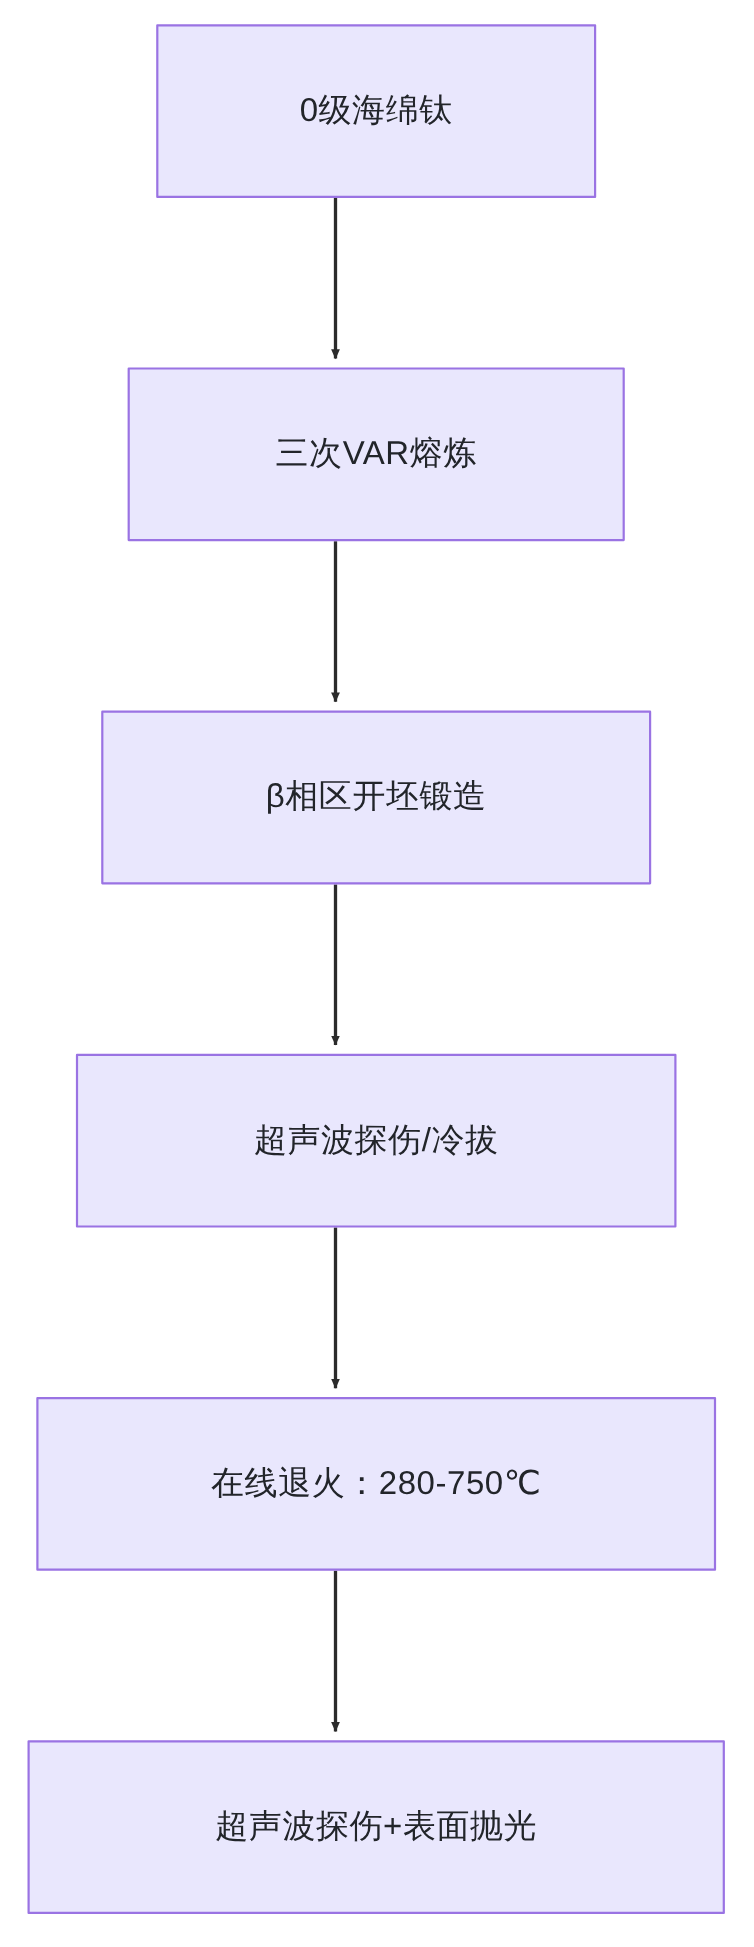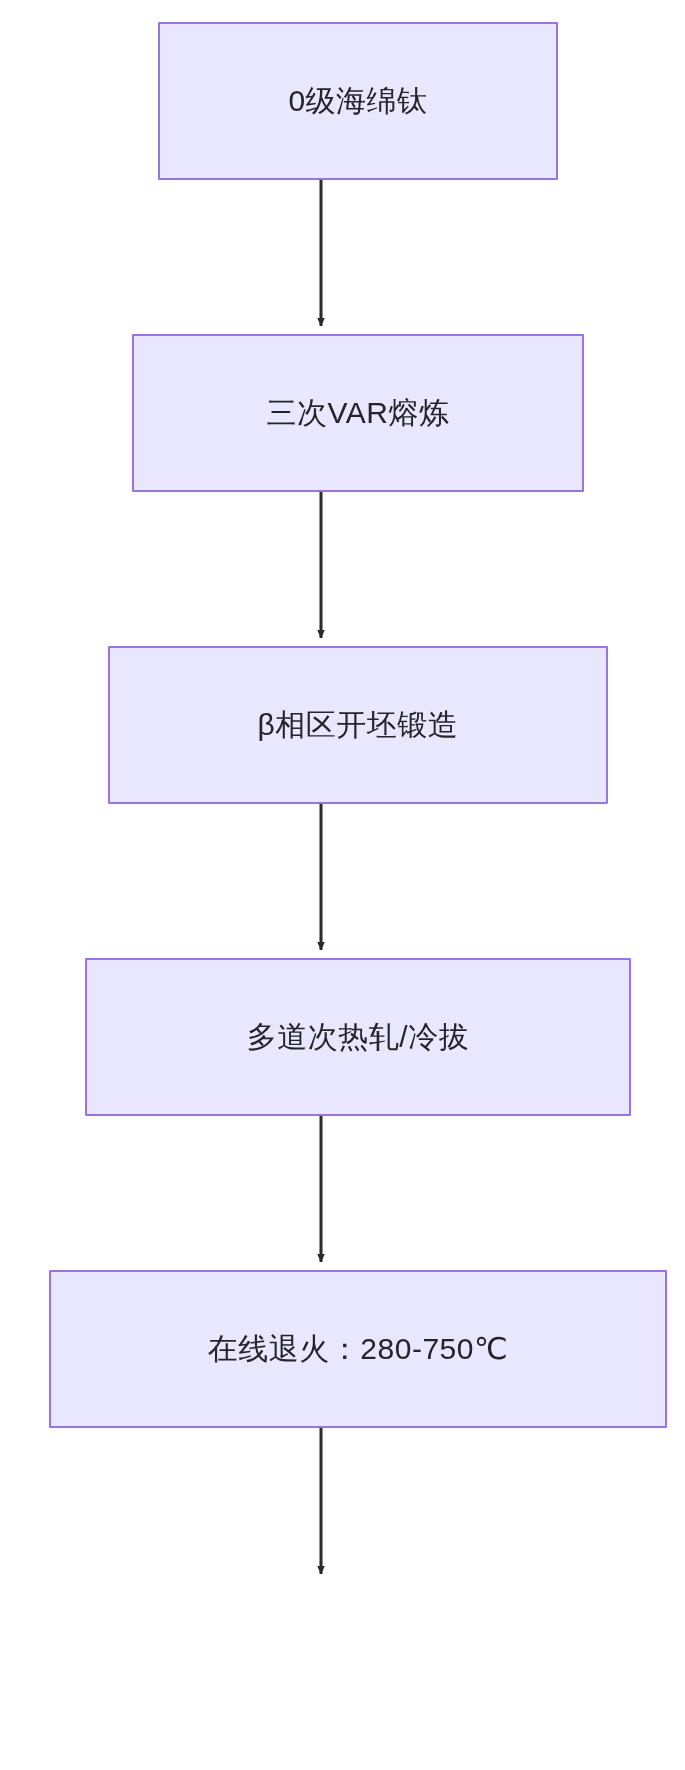--- a/index.html
+++ b/index.html
@@ -13,21 +13,20 @@
     position: relative;
     overflow: hidden;
     font-family: "Liberation Sans", "DejaVu Sans", sans-serif;
   }
   #flow-canvas {
     position: absolute;
     left: 0;
     top: 0;
     width: 635px;
     height: 1770px;
-    margin-left: 16px;
   }
   .node {
     position: absolute;
     box-sizing: border-box;
     background: #e9e7fd;
     border: 2px solid #9a73e3;
     border-radius: 1px;
     display: flex;
     align-items: center;
     justify-content: center;
@@ -84,21 +83,24 @@
 
   <div class="node" id="node-n3" style="left: 92px; top: 646px; width: 500px; height: 158px; background: rgb(233, 231, 253); border-color: rgb(154, 115, 227);">
     <span class="node-label" style="color: rgb(34, 37, 42);">β相区开坯锻造</span>
   </div>
 
   <div class="node" id="node-n2" style="left: 116px; top: 334px; width: 452px; height: 158px; background: rgb(233, 231, 253); border-color: rgb(154, 115, 227);">
     <span class="node-label" style="color: rgb(34, 37, 42);">三次VAR熔炼</span>
   </div>
 
   <div class="node" id="node-n4" style="left: 69px; top: 958px; width: 546px; height: 158px; background: rgb(233, 231, 253); border-color: rgb(154, 115, 227);">
-    <span class="node-label" style="color: rgb(34, 37, 42);">多道次热轧/冷拔</span>
+    <span class="node-label" style="color: rgb(34, 37, 42);">超声波探伤/冷拔</span>
   </div>
 
   <div class="node" id="node-n5" style="left: 33px; top: 1270px; width: 618px; height: 158px; background: rgb(233, 231, 253); border-color: rgb(154, 115, 227);">
     <span class="node-label" style="color: rgb(34, 37, 42);">在线退火：280-750℃</span>
   </div>
 
+  <div class="node" id="node-n6" style="left: 25px; top: 1582px; width: 634px; height: 158px; background: rgb(233, 231, 253); border-color: rgb(154, 115, 227);">
+    <span class="node-label" style="color: rgb(34, 37, 42);">超声波探伤+表面抛光</span>
+  </div>
 
 </div>
 
 </body></html>

